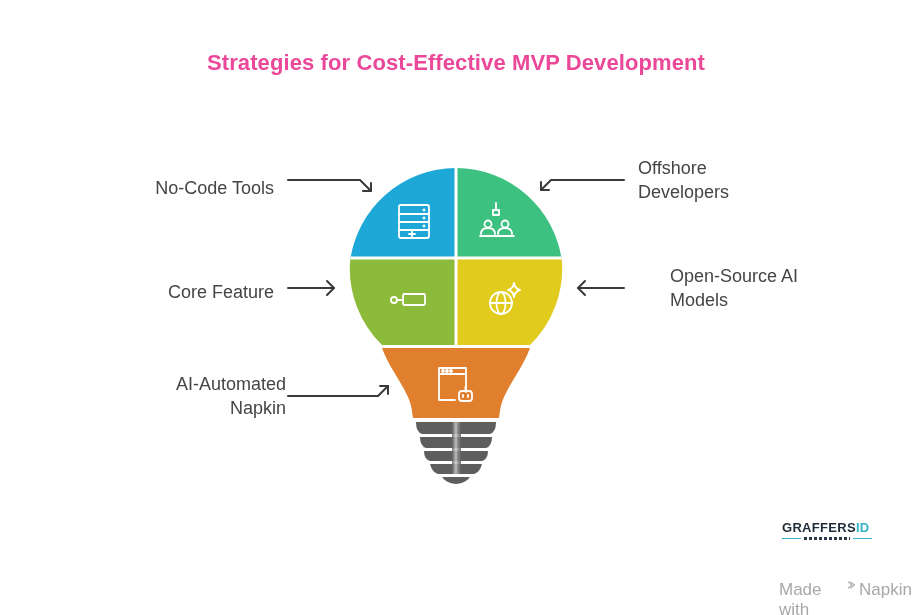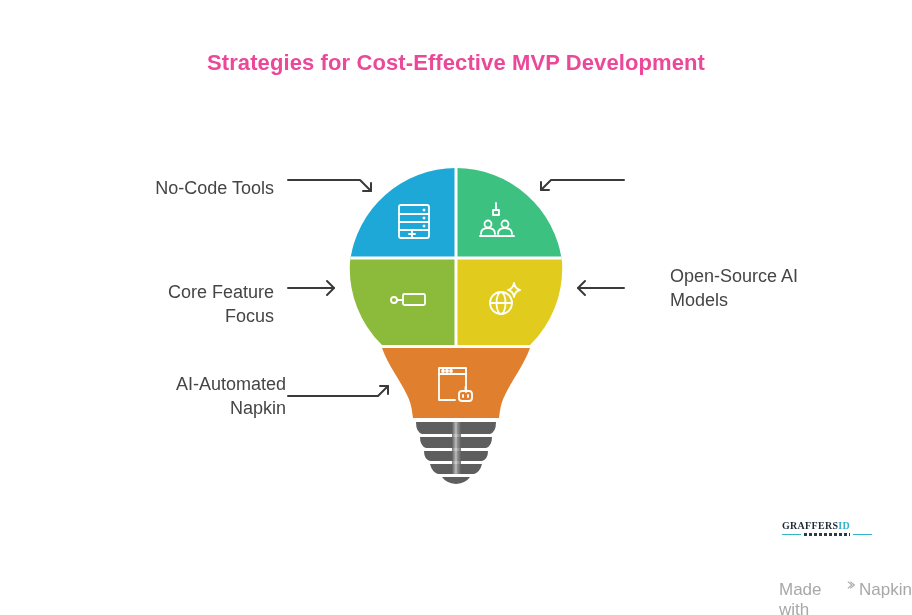--- a/index.html
+++ b/index.html
@@ -5,21 +5,21 @@
   html, body { margin: 0; padding: 0; background: #ffffff; }
   body { width: 912px; height: 615px; position: relative; overflow: hidden;
          font-family: "Liberation Sans", "DejaVu Sans", sans-serif; color: #3f3f3f; }
   .title { position: absolute; left: 0; top: 50px; width: 912px; text-align: center;
            font-size: 22px; font-weight: bold; color: #ec4899; letter-spacing: 0.1px; }
   .label { position: absolute; font-size: 18px; line-height: 24px; color: #454545; }
   .label.left { text-align: right; }
   .label.right { text-align: left; }
   svg.diagram { position: absolute; left: 0; top: 0; }
   .logo { position: absolute; left: 782px; top: 520px; width: 90px; height: 28px; }
-  .logo-text { font-size: 10px; font-weight: bold; color: #1d2b3a; letter-spacing: 0.3px; font-family: Liberation Serif, serif; }
+  .logo-text { font-size: 13px; font-weight: bold; color: #1d2b3a; letter-spacing: 0.3px; }
   .logo-text .id { color: #33b5c8; }
   .logo-sub { display: flex; align-items: center; gap: 3px; margin-top: 2px; }
   .logo-sub .ln { height: 1px; background: #33b5c8; flex: 1; }
   .logo-sub .dots { width: 46px; height: 3px; background: repeating-linear-gradient(90deg,#2a3a4a 0 3px,transparent 3px 5px); }
   .napkin { position: absolute; left: 779px; top: 580px; font-size: 17px; color: #a8a8a8; display: flex; gap: 4px; }
 </style>
 </head>
 <body>
 
 <div class="title">Strategies for Cost-Effective MVP Development</div>
@@ -123,24 +123,25 @@
       <path d="M288,396 L378,396 L388,386"></path>
       <path d="M380,386 L388,386 L388,394"></path>
     </g>
   </g>
 </svg>
 
 <div class="label left" style="left:100px; top:168px; width:174px;margin-top:8px;">
   <span>No-Code Tools</span>
 </div>
 <div class="label right" style="left:638px; top:156px; width:200px;">
+  <div>Offshore</div>
+  <div>Developers</div>
 </div>
 <div class="label left" style="left:100px; top:280px; width:174px;">
   <div>Core Feature</div>
-  <div>Focus</div>
 </div>
 <div class="label right" style="left:638px; top:264px; width:200px;margin-left:32px;">
   <div>Open-Source AI</div>
   <div>Models</div>
 </div>
 <div class="label left" style="left:112px; top:372px; width:174px;">
   <div>AI-Automated</div>
   <div>Napkin</div>
 </div>
 

